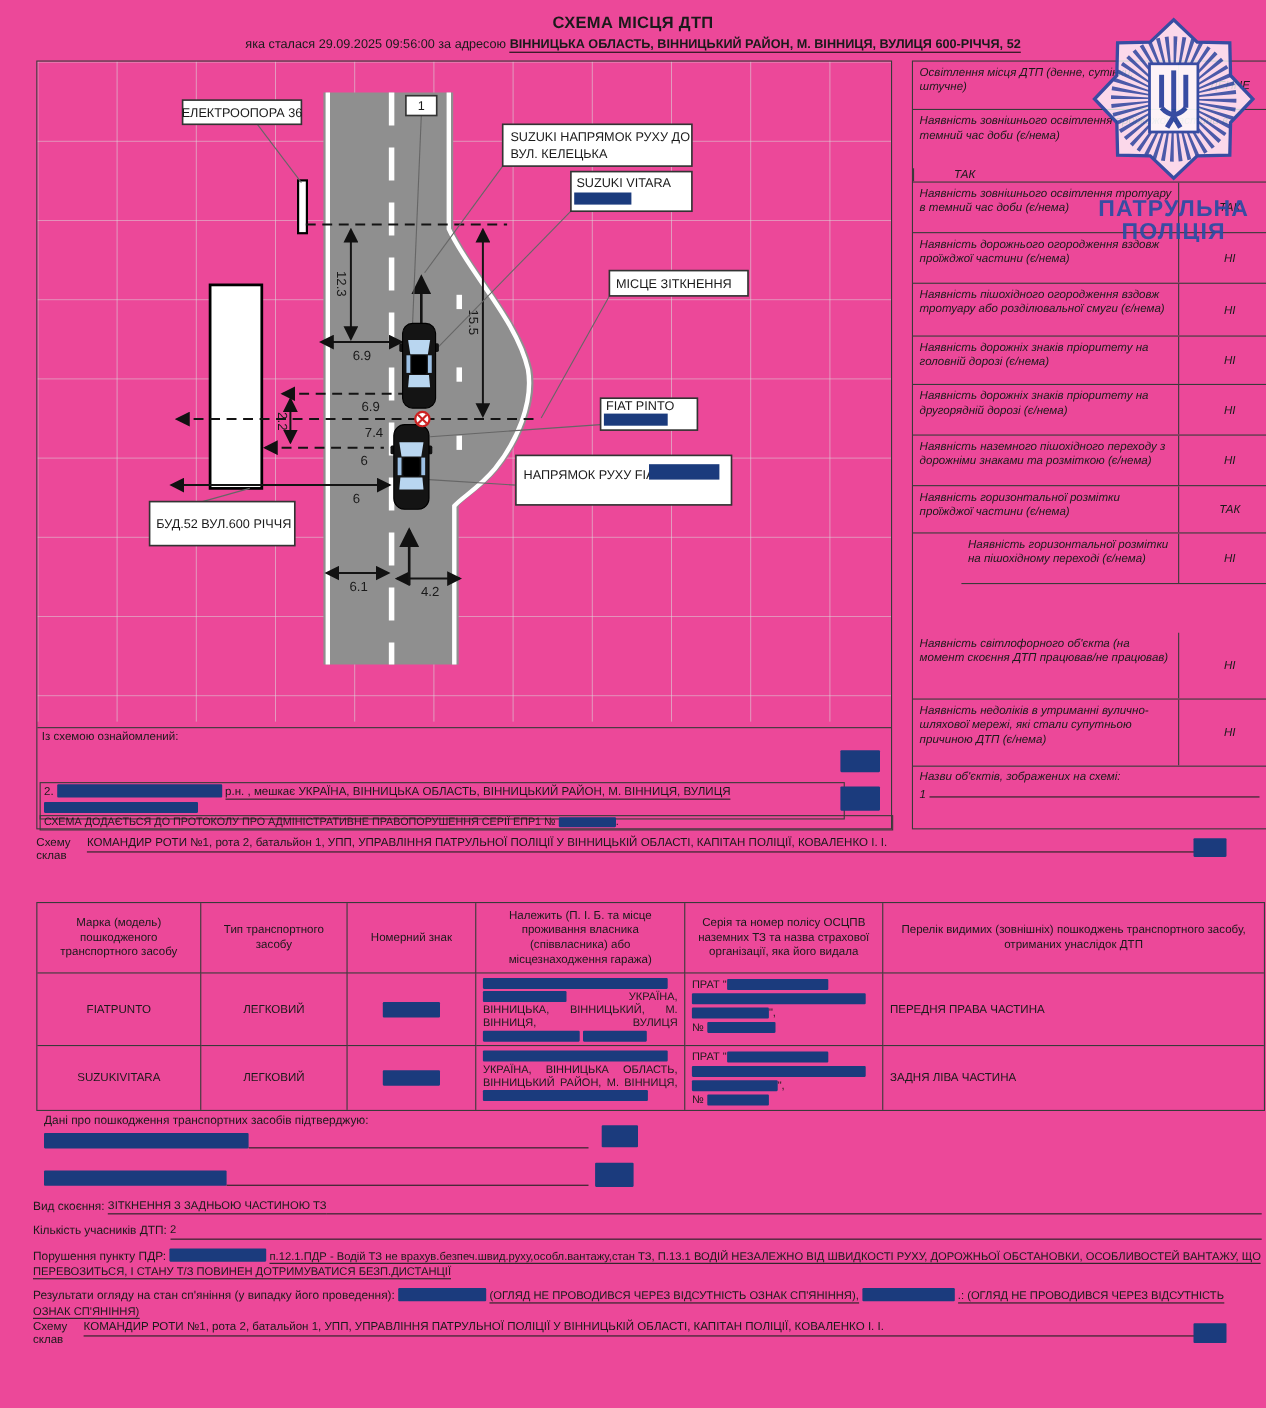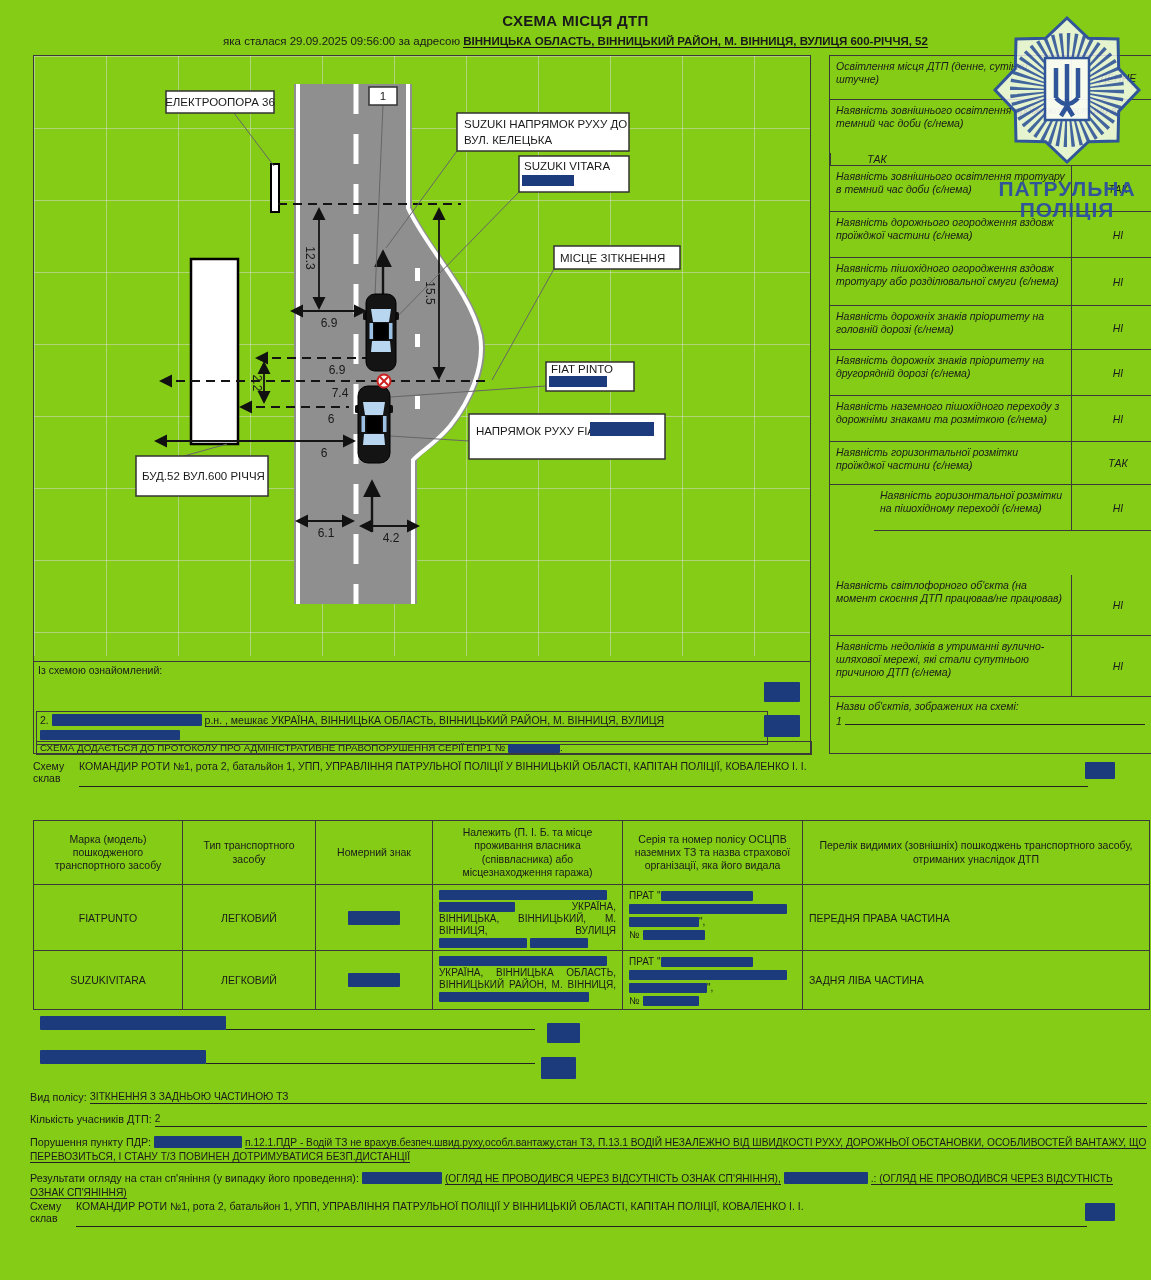--- a/index.html
+++ b/index.html
@@ -1,16 +1,16 @@
 <!DOCTYPE html>
 <html><head>
 <meta charset="utf-8">
 <style>
   html,body{margin:0;padding:0;background:#e8e8e8;}
-  .page{position:relative;width:1151px;height:1280px;background:#84cc16;margin:0 auto;
+  .page{position:relative;width:1151px;height:1280px;background:#ec4899;margin:0 auto;
         font-family:"Liberation Sans",sans-serif;color:#1a1a1a;overflow:hidden;}
   .abs{position:absolute;}
   .redact{display:inline-block;background:#1b3b7d;height:12px;vertical-align:-2px;border-radius:1px;}
   .sig{position:absolute;background:#1b3b7d;border-radius:1px;}
   
   #header{top:12px;left:0;width:1151px;text-align:center;}
   #title{font-size:15px;font-weight:bold;letter-spacing:.3px;}
   #subtitle{font-size:11.5px;margin-top:6px;}
   #subtitle .addr{font-weight:bold;border-bottom:1.5px solid #111;}
   
@@ -23,21 +23,21 @@
   .objects{padding:3px 6px;}
   .fill-line{display:inline-block;border-bottom:1px solid #222;height:12px;}
   
   #ack{position:absolute;left:0;top:605px;width:776px;height:92px;border-top:1.5px solid #3a3a3a;font-size:10.5px;}
   .ack-row{position:absolute;left:2px;width:724px;border:1px solid #3a3a3a;padding:1px 3px;line-height:14px;overflow:hidden;}
   .ack-row .utext{border-bottom:1px solid #222;}
   #protocol-row{position:absolute;left:2px;top:79px;width:768px;border:1px solid #3a3a3a;padding:0 3px;height:12px;line-height:12px;font-size:9.8px;overflow:hidden;}
   
   .composer{display:flex;align-items:flex-start;font-size:10.5px;}
   .composer .clabel{width:46px;font-size:10.5px;line-height:12px;flex:none;}
-  .composer .ctext{flex:1;border-bottom:1.5px solid #222;padding-bottom:14px;margin-right:60px;}
+  .composer .ctext{flex:1;border-bottom:1.5px solid #222;padding-bottom:2px;margin-right:60px;}
   
   #vehicles{top:820px;left:33px;width:1115px;display:grid;
     grid-template-columns:149px 133px 117px 190px 180px 346px;
     grid-template-rows:64px 66px 58px;
     border:1.5px solid #3a3a3a;font-size:10.5px;}
   #vehicles>div{border-right:1px solid #3a3a3a;border-bottom:1px solid #3a3a3a;padding:4px 6px;overflow:hidden;}
   #vehicles>div.colend{border-right:none;}
   #vehicles>div.rowend{border-bottom:none;}
   .vh{display:flex;align-items:center;justify-content:center;text-align:center;line-height:1.25;}
   .vc-c{display:flex;align-items:center;justify-content:center;text-align:left;}
@@ -327,35 +327,36 @@
     <div class="vc-ins rowend">
       <div><span>ПРАТ  "</span><span class="redact" style="width:92px;height:10px;"></span></div>
       <div><span class="redact" style="width:158px;height:10px;"></span></div>
       <div><span class="redact" style="width:78px;height:10px;"></span><span>",</span></div>
       <div><span>№</span> <span class="redact" style="width:56px;height:10px;"></span></div>
     </div>
     <div class="vc-dam colend rowend">ЗАДНЯ ЛІВА ЧАСТИНА</div>
   </div>
 
   <div class="abs" style="left:40px;top:1012px;width:1105px;">
+    <div class="formline">Дані про пошкодження транспортних засобів підтверджую:</div>
     <div class="flex-line" style="margin-top:4px;width:495px;">
       <span class="redact" style="width:186px;height:14px;"></span>
       <span class="grow"></span>
     </div>
     <div class="flex-line" style="margin-top:20px;width:495px;">
       <span class="redact" style="width:166px;height:14px;"></span>
       <span class="grow"></span>
     </div>
   </div>
   <div class="sig" style="left:547px;top:1023px;width:33px;height:20px;"></div>
   <div class="sig" style="left:541px;top:1057px;width:35px;height:22px;"></div>
 
   <div class="abs" style="left:30px;top:1090px;width:1117px;">
     <div class="formline flex-line">
-      <span class="lbl">Вид полісу:</span>&nbsp;
+      <span class="lbl">Вид скоєння:</span>&nbsp;
       <span class="uval">ЗІТКНЕННЯ З ЗАДНЬОЮ ЧАСТИНОЮ ТЗ</span>
       <span class="grow"></span>
     </div>
     <div class="formline flex-line" style="margin-top:8px;">
       <span class="lbl">Кількість учасників ДТП:</span>&nbsp;
       <span class="uval">2</span>
       <span class="grow"></span>
     </div>
     <div class="formline" style="margin-top:8px;">
       <span class="lbl">Порушення пункту ПДР:</span>

